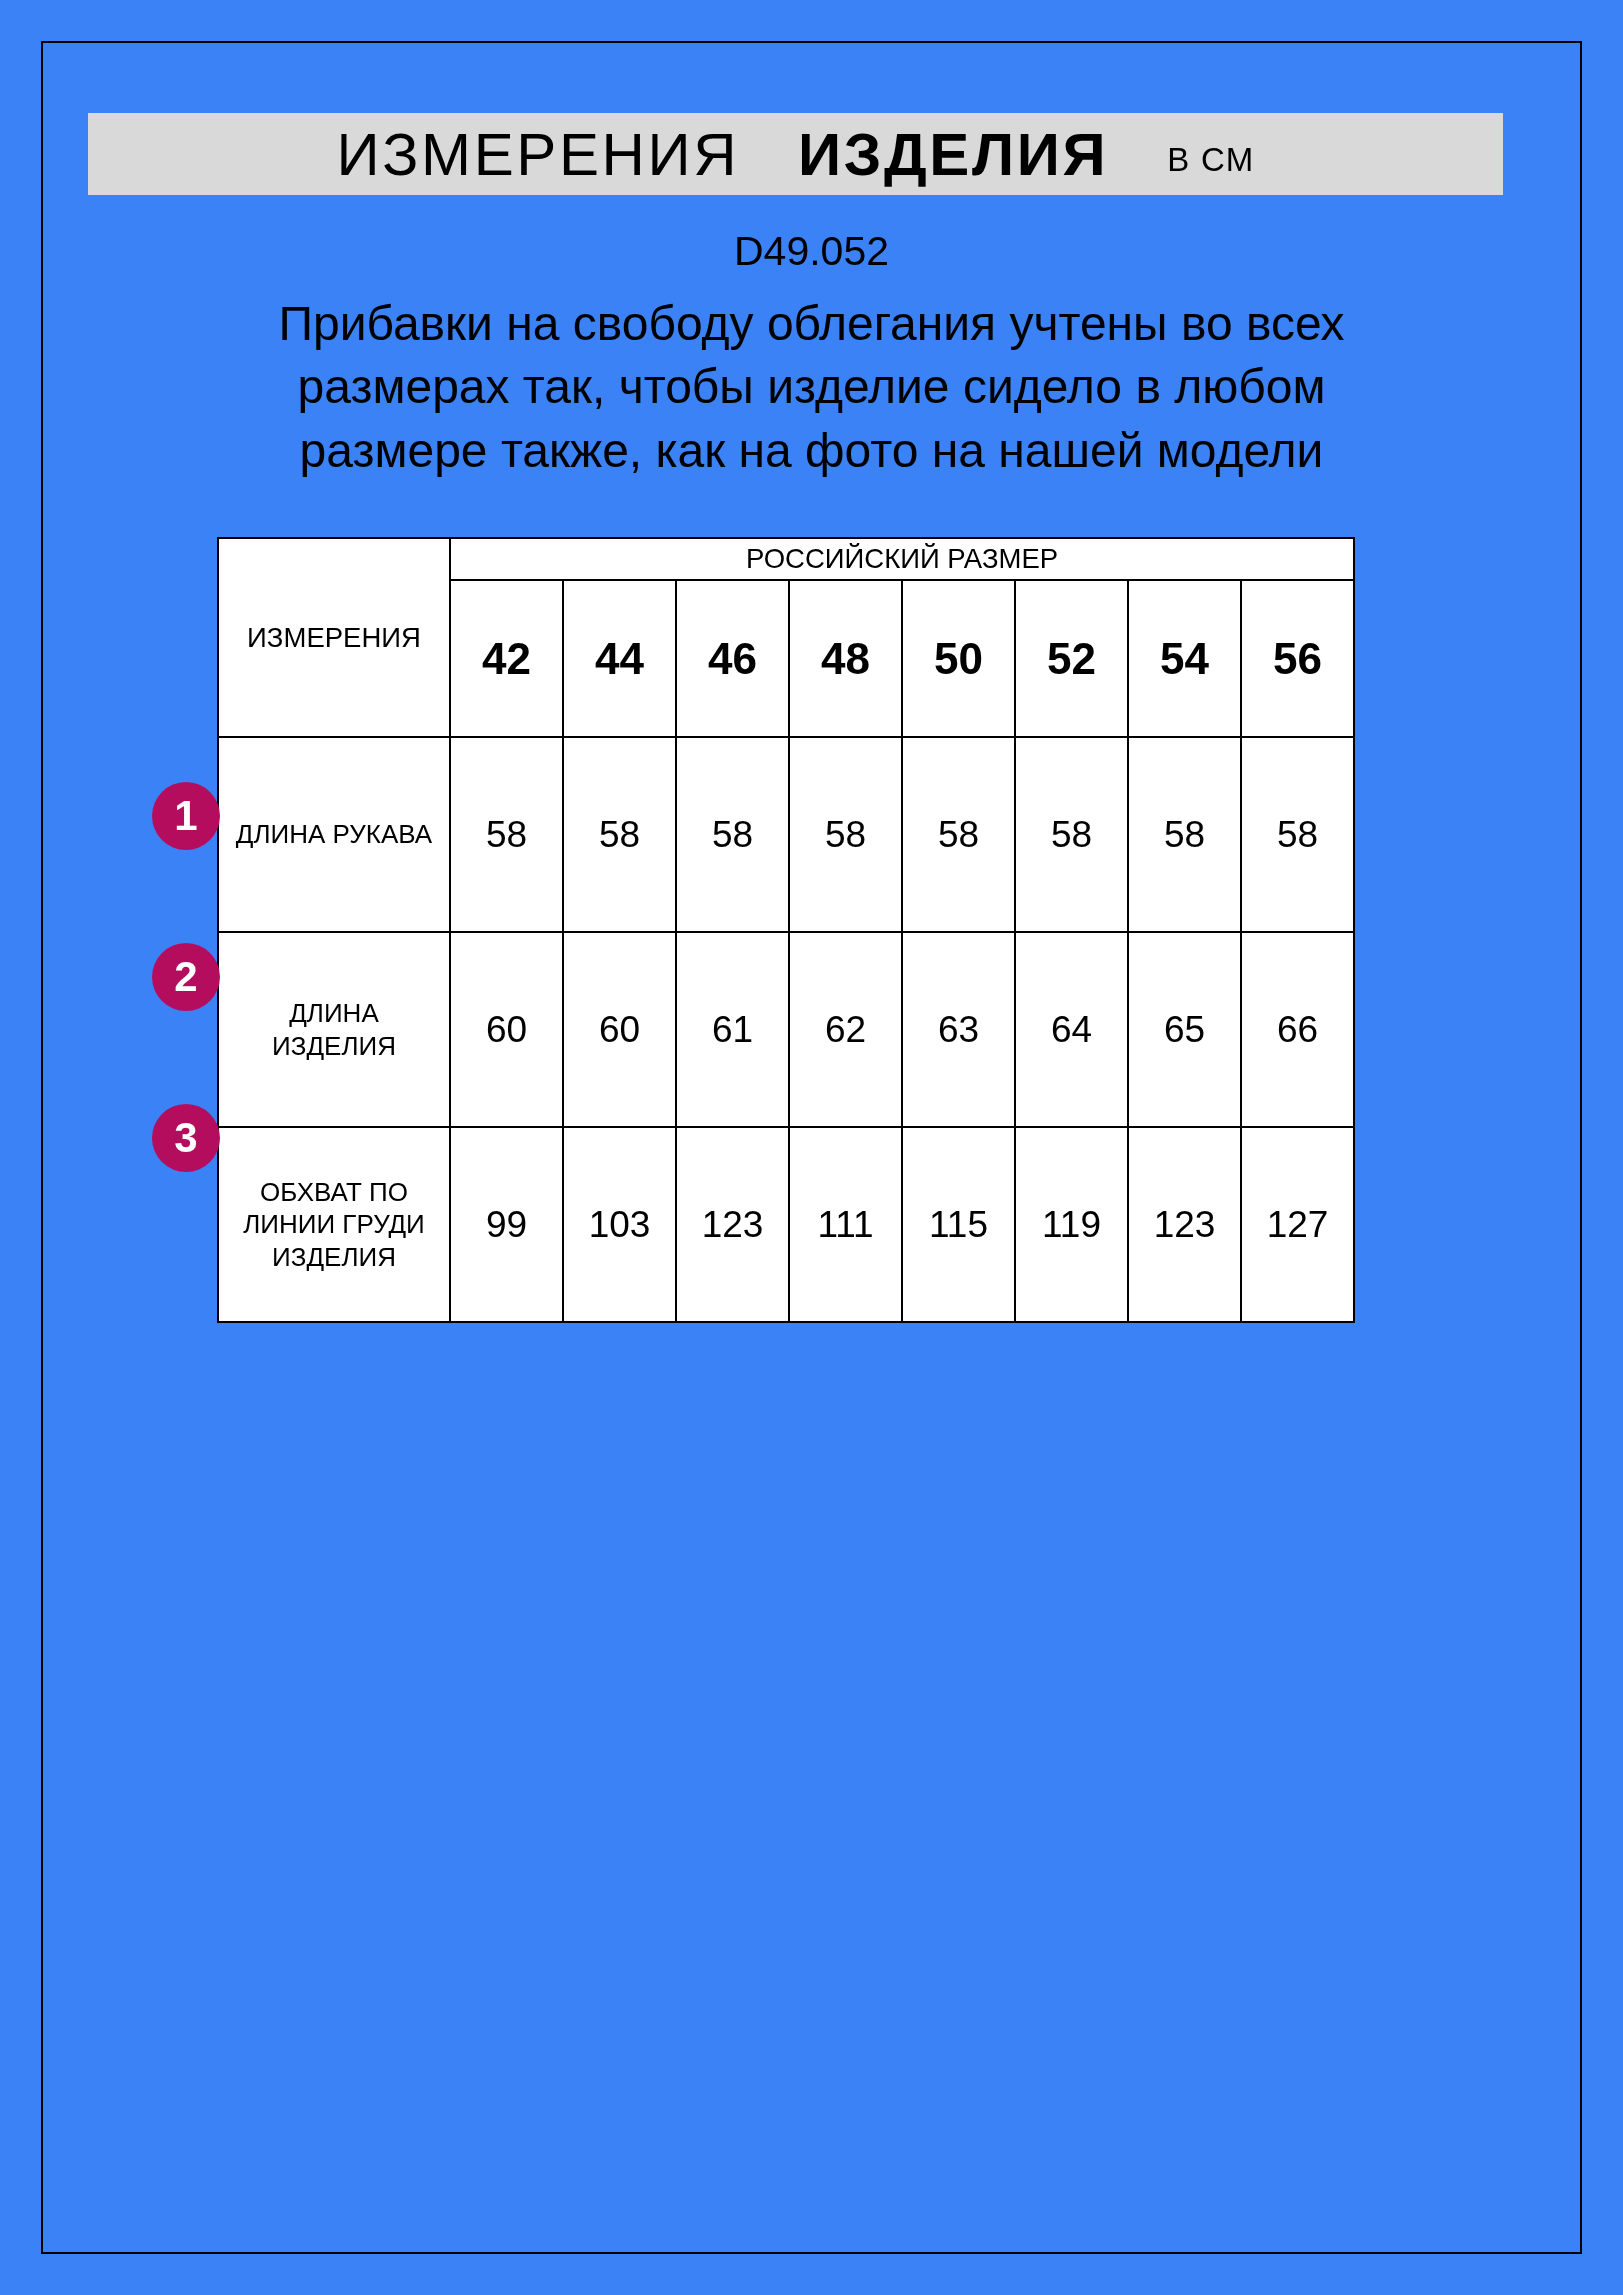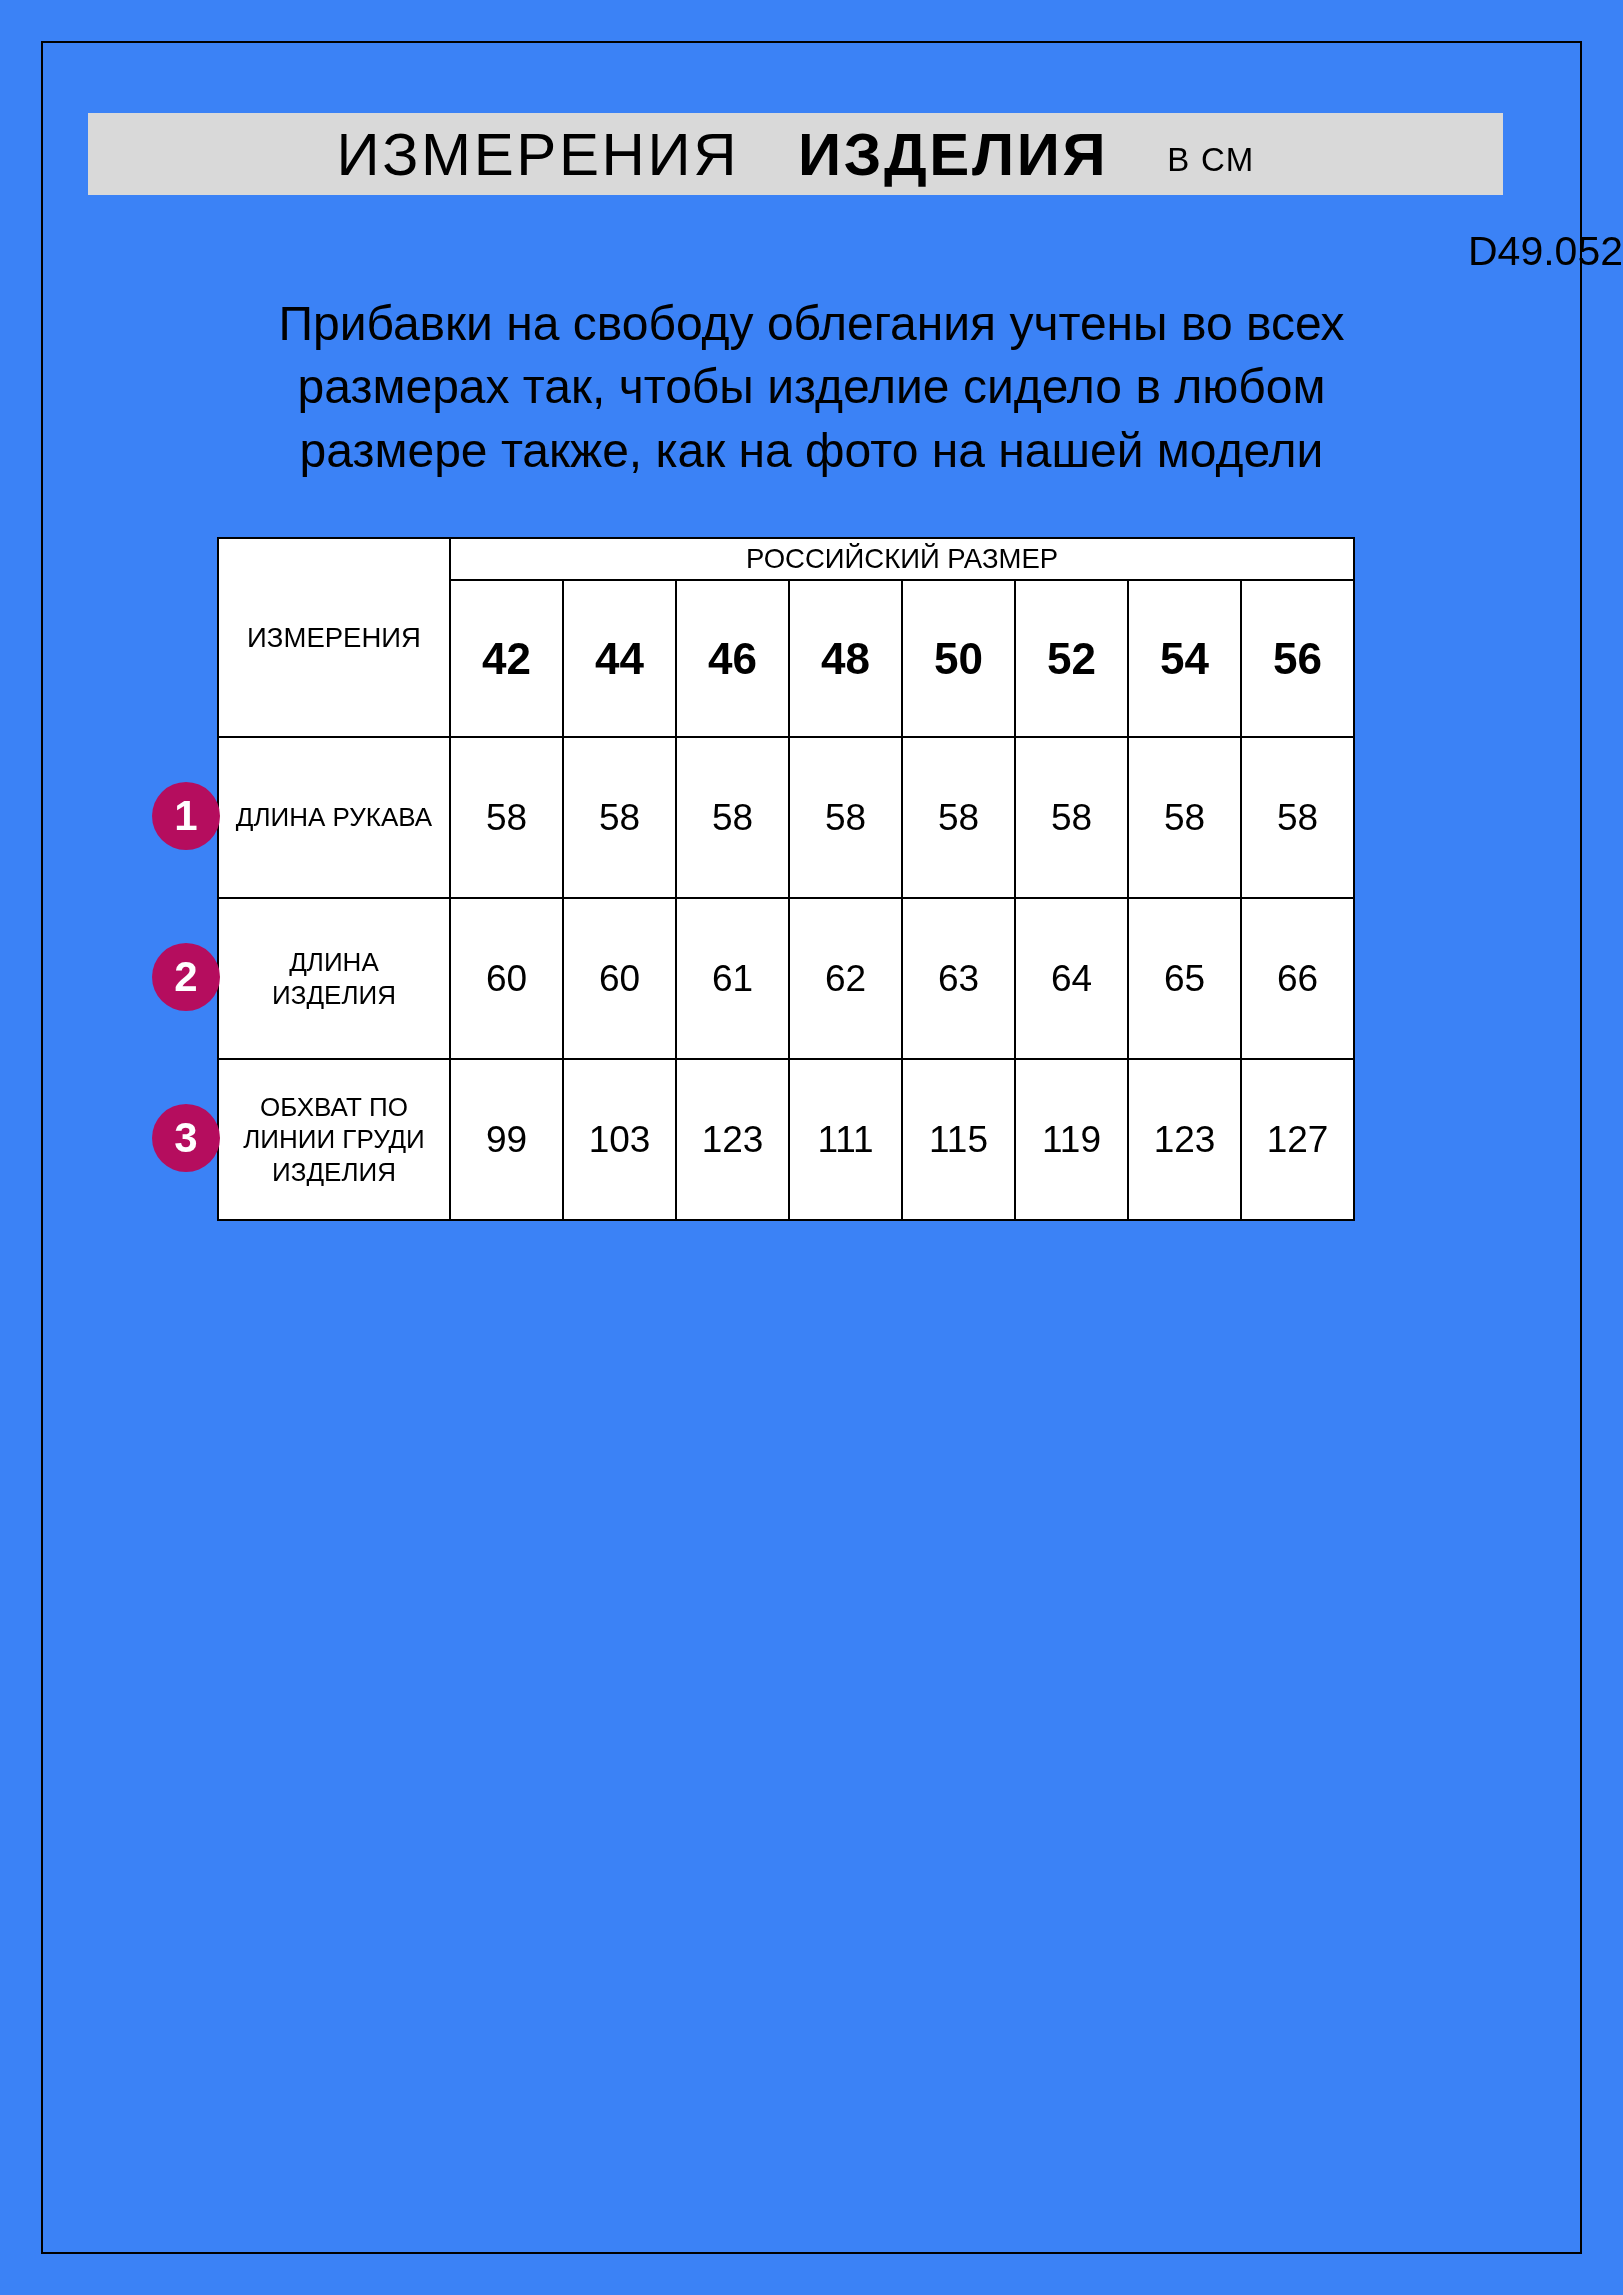--- a/index.html
+++ b/index.html
@@ -30,21 +30,21 @@
     justify-content: center;
     gap: 59px;
   }
   .title-main { font-size: 60px; font-weight: 400; letter-spacing: 2.6px; align-self: center; }
   .title-bold { font-size: 60px; font-weight: 700; letter-spacing: 2.6px; align-self: center; }
   .title-unit { font-size: 33px; font-weight: 400; letter-spacing: 1.3px; align-self: center; padding-top: 11.8px; }
 
   .article {
     position: absolute;
     left: 0; top: 228px; width: 100%;
-    text-align: right;
+    text-align: center;
     font-size: 41px;
     font-weight: 400;
   }
 
   .description {
     position: absolute;
     left: 50%; top: 292px;
     transform: translateX(-50%);
     width: 1178px;
     text-align: center;
@@ -63,21 +63,21 @@
   table.size-table col.c-size  { width: 113px; }
   table.size-table th, table.size-table td {
     border: 2px solid #000;
     text-align: center;
     vertical-align: middle;
     background: #fff;
     margin-top: 48px;
   }
   tr.group-row   { height: 42px; }
   tr.sizes-row   { height: 157px; }
-  tr.data-row    { height: 161px; }
+  tr.data-row    { height: 195px; }
 
   th.corner-cell { font-size: 27.5px; font-weight: 400; }
   th.group-cell  { font-size: 27.5px; font-weight: 400; }
   th.size-cell   { font-size: 44px; font-weight: 700; }
   th.label-cell  { font-size: 26px; font-weight: 400; white-space: pre-line; line-height: 1.25; padding: 0 6.5px; }
   td.value-cell  { font-size: 37px; font-weight: 400; }
 
   .row-marker {
     position: absolute;
     width: 68px; height: 68px;

